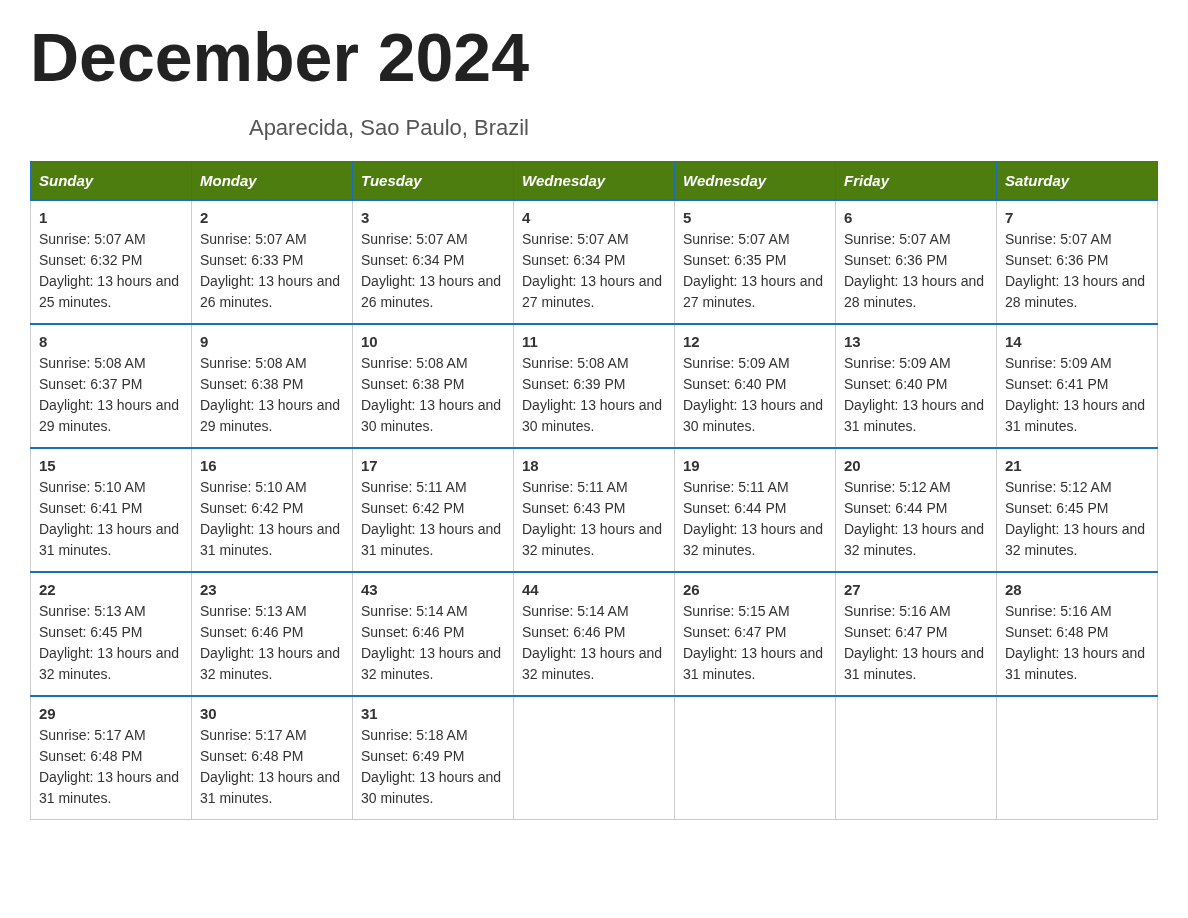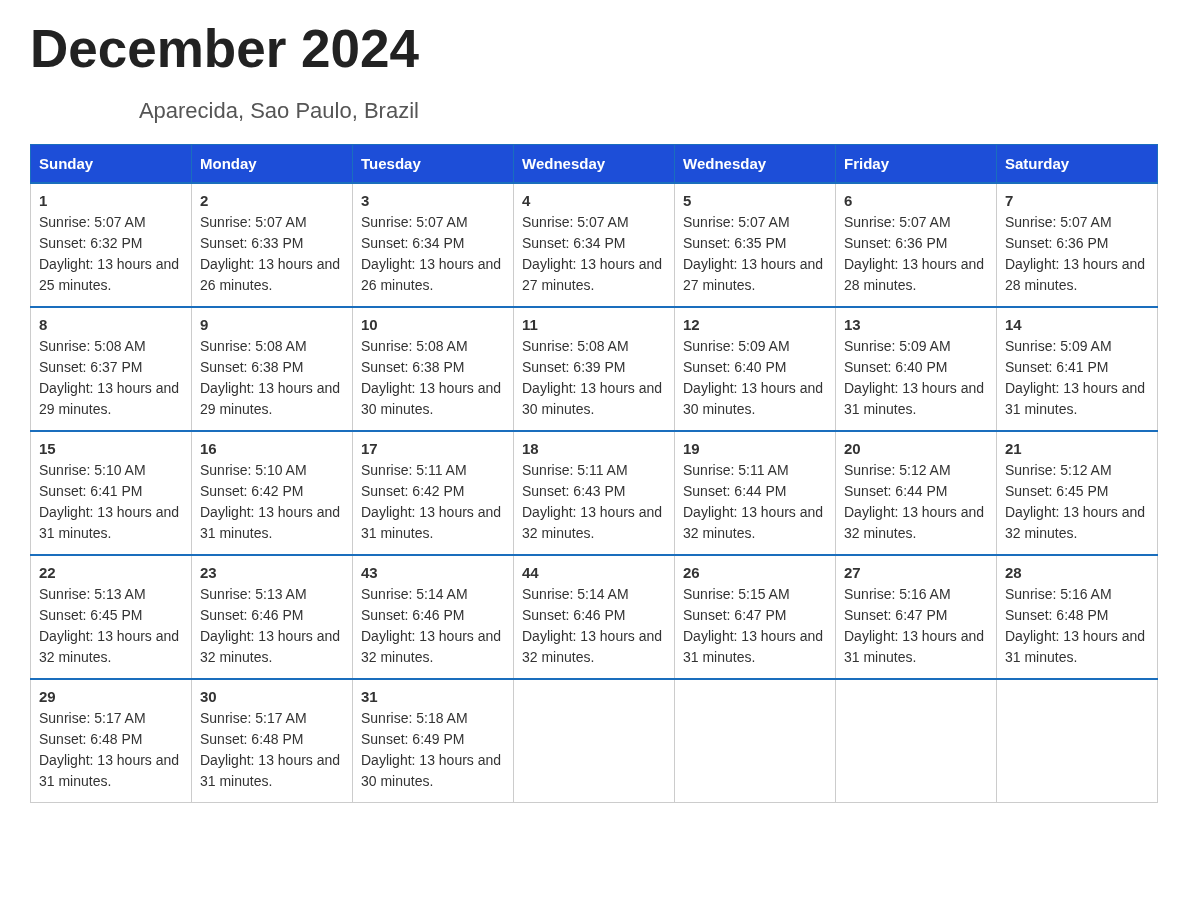--- a/index.html
+++ b/index.html
@@ -31,43 +31,44 @@
     .logo-line2 {
       font-size: 22px;
       font-weight: bold;
       color: #1a6ebd;
       margin-top: -2px;
     }
     .title-area {
       text-align: right;
     }
     .calendar-title {
-      font-size: 53px;
+      font-size: 68px;
       font-weight: bold;
       color: #222;
       line-height: 1.1;
     }
     .calendar-subtitle {
       font-size: 22px;
       color: #555;
       margin-top: 20px;
     }
     table {
       width: 100%;
       border-collapse: collapse;
       table-layout: fixed;
     }
     thead tr th {
-      background: #1d4ed8;
+      background: #4d7c0f;
       color: #fff;
       padding: 10px 8px;
       font-size: 15px;
       font-weight: bold;
       text-align: left;
       border: 1px solid #1a6ebd;
+      font-style: italic;
     }
     tbody tr td {
       vertical-align: top;
       padding: 8px 8px 10px 8px;
       font-size: 12px;
       color: #333;
       border: 1px solid #ccc;
       border-top: 2px solid #1a6ebd;
       height: 100px;
     }

